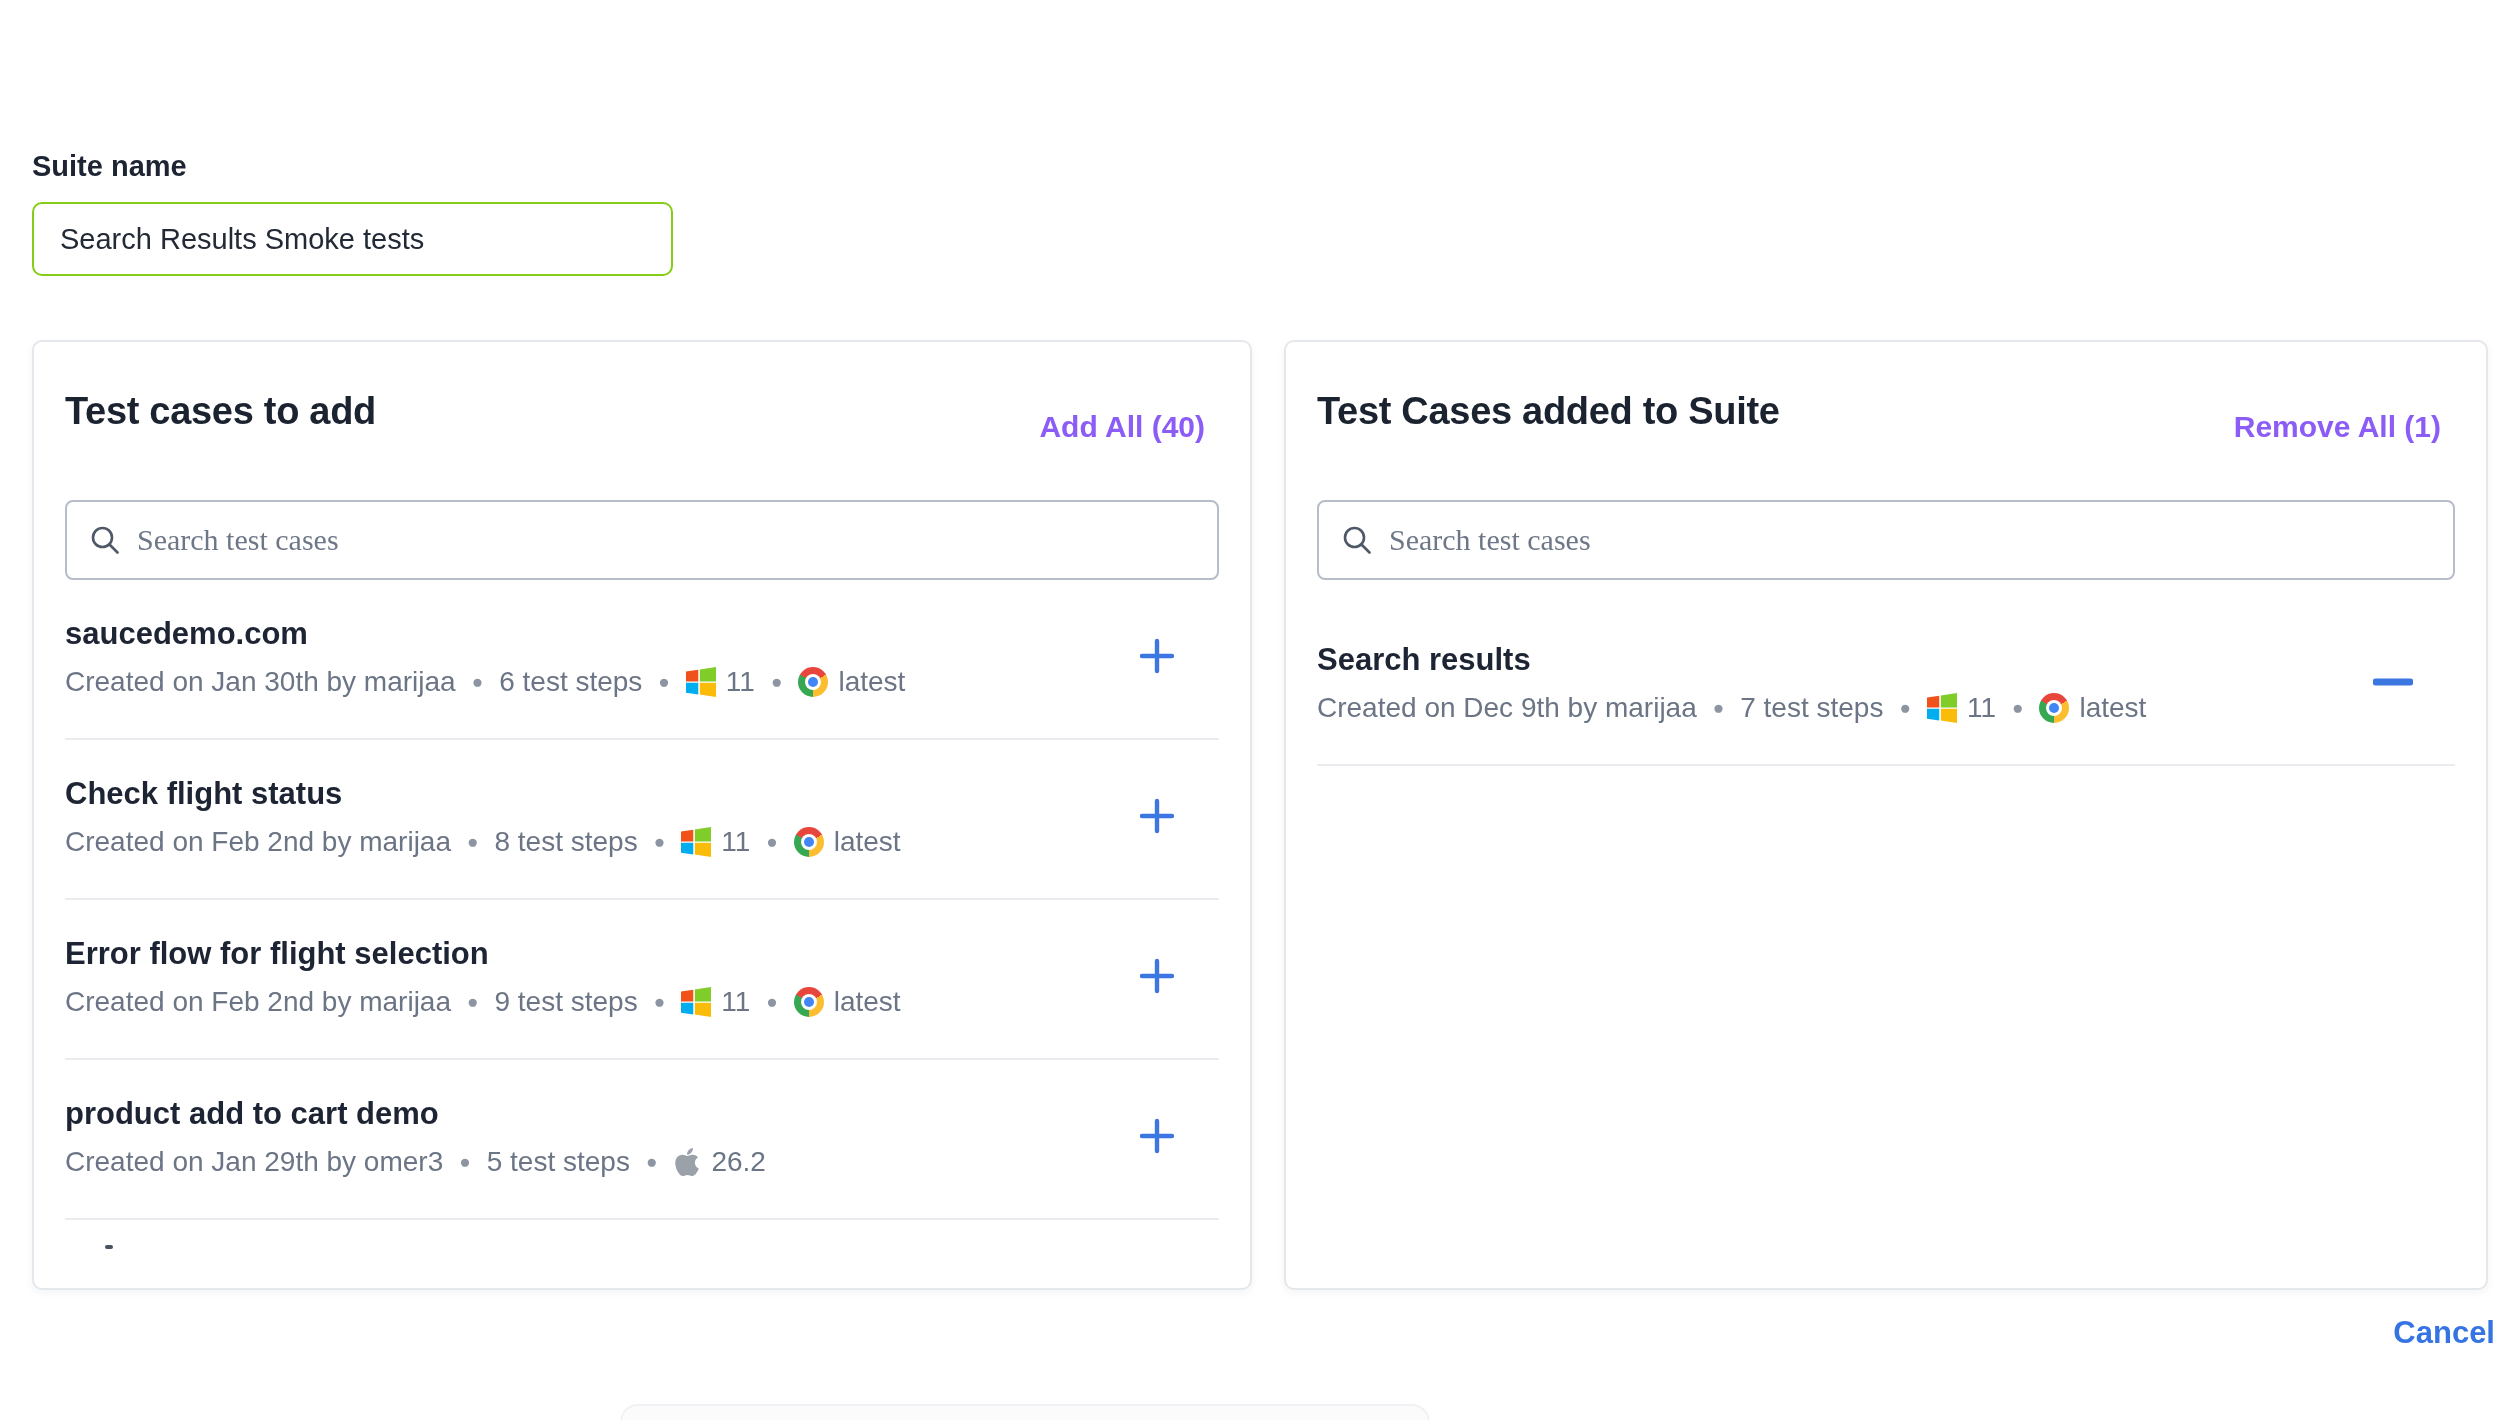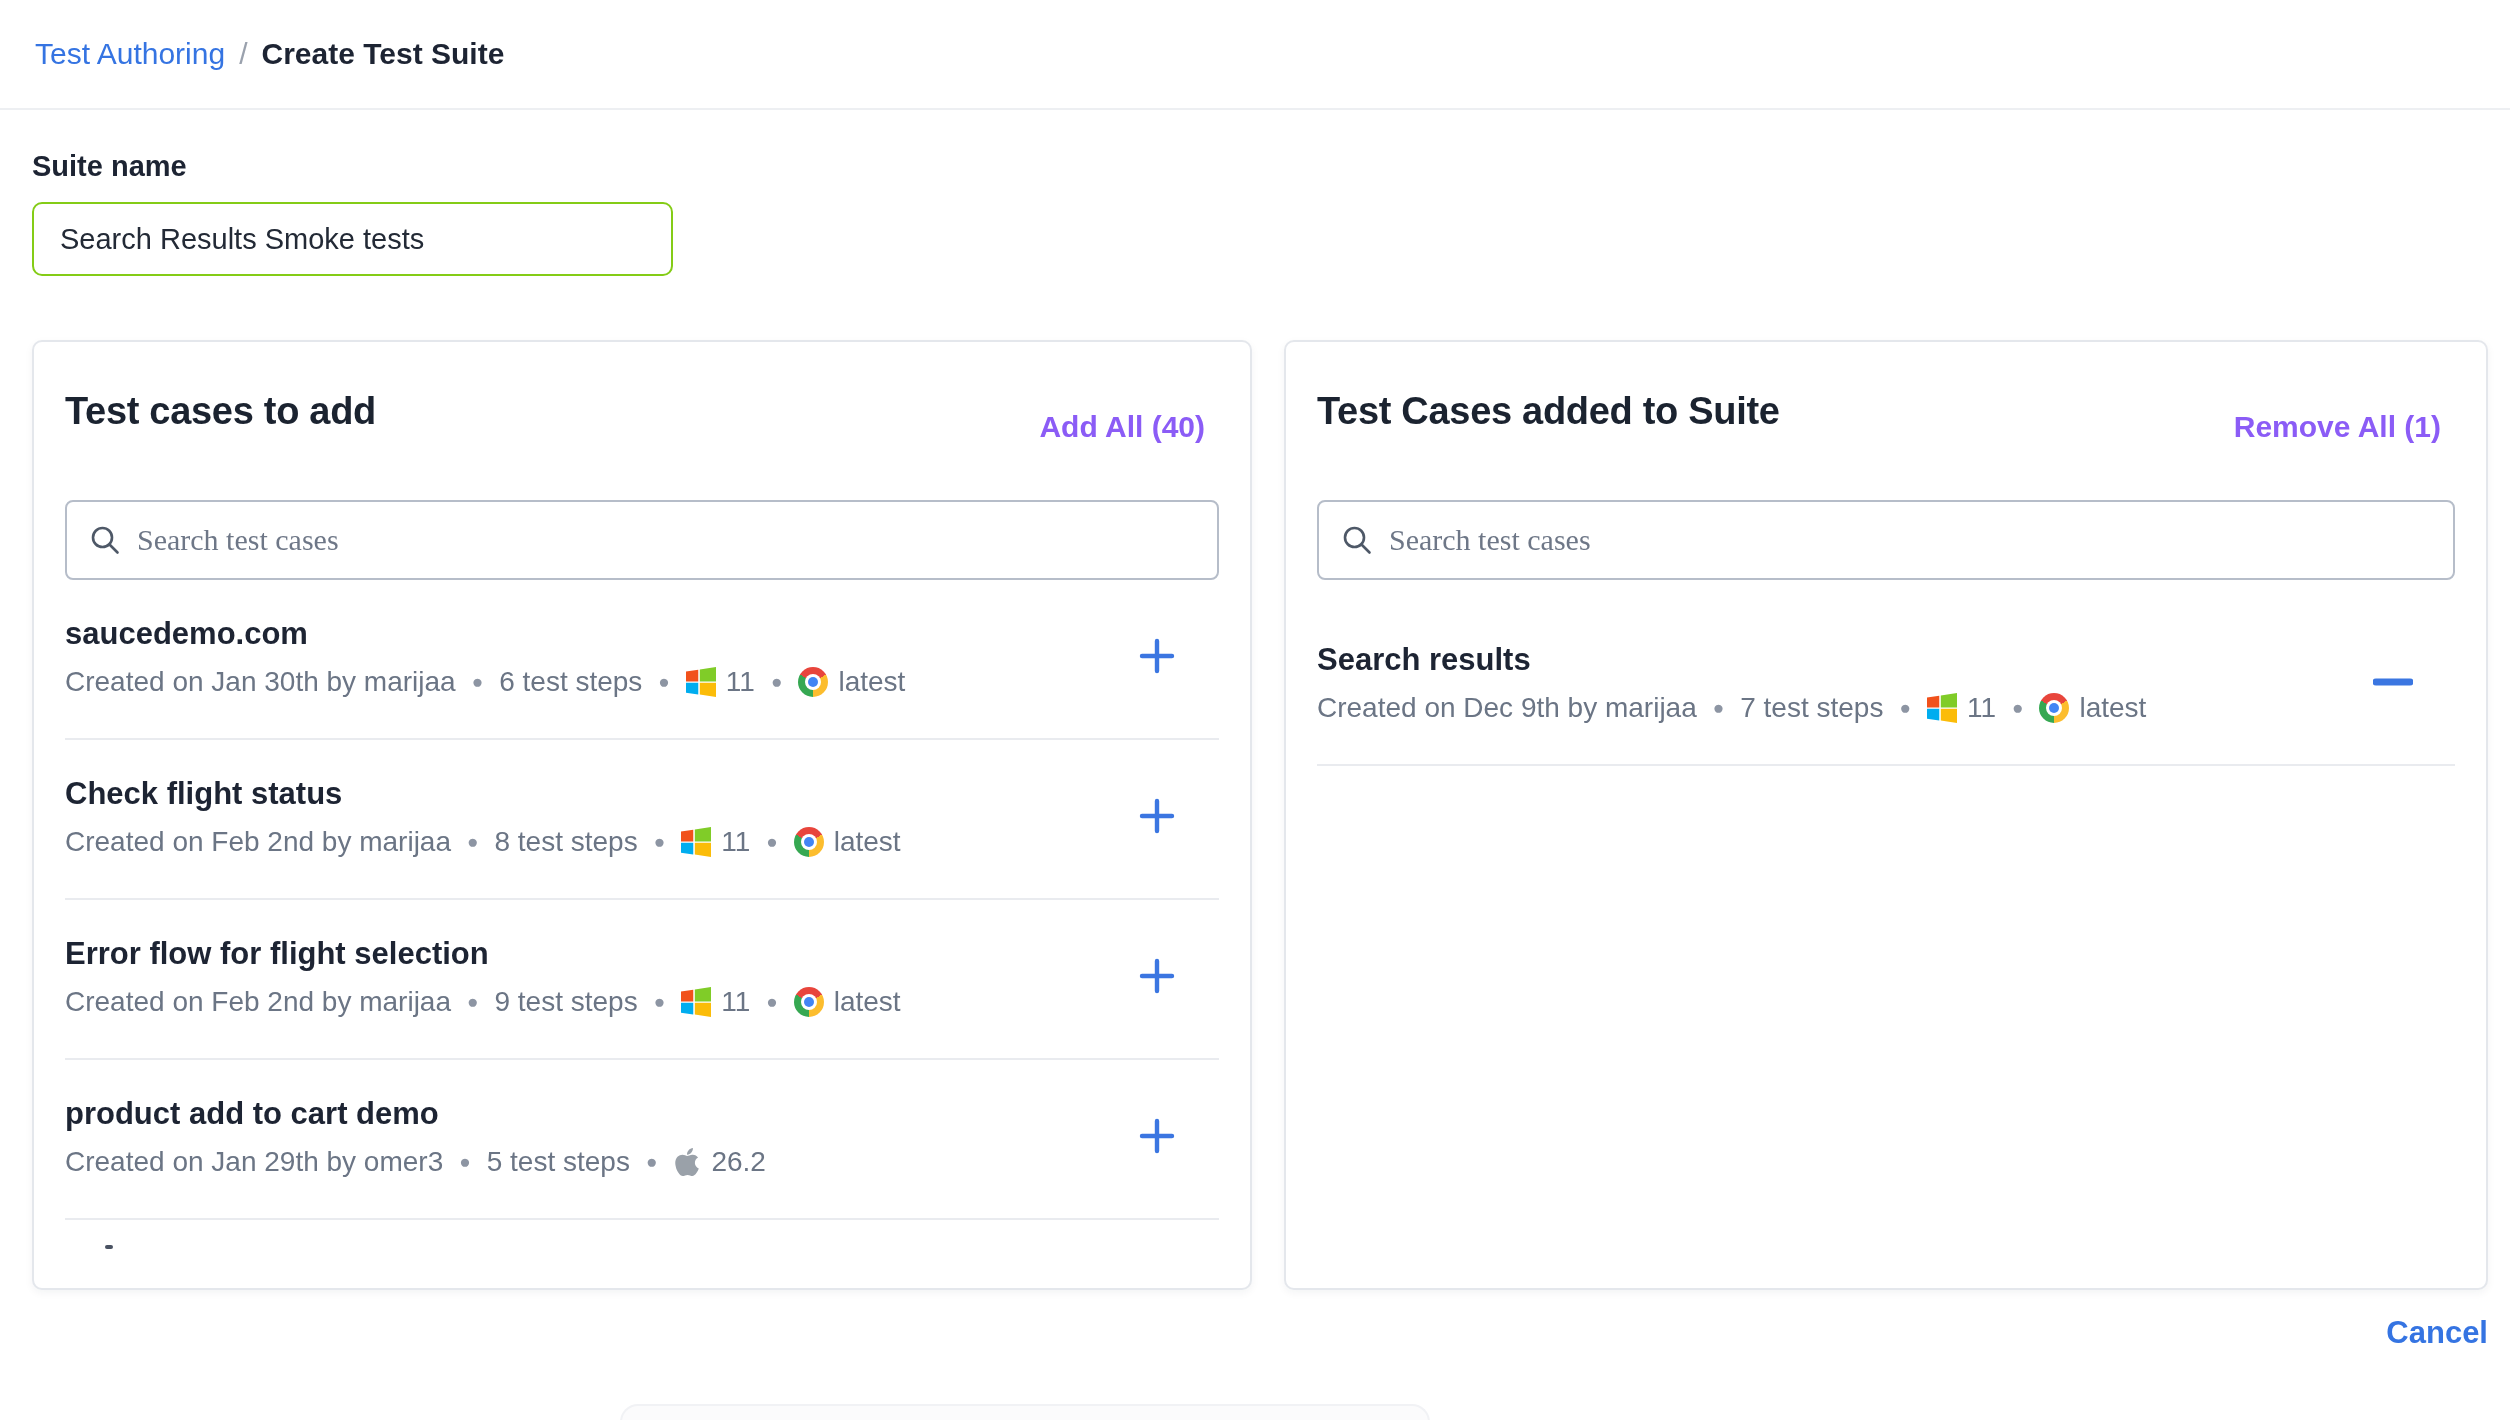--- a/index.html
+++ b/index.html
@@ -57,44 +57,39 @@
              cursor:pointer; display:flex; align-items:center; justify-content:center;
              width:44px; height:40px; }
 
   .win-icon, .chrome-icon, .apple-icon { display:inline-flex; }
   .chrome-disc { width:30px; height:30px; border-radius:50%; position:relative;
     background:conic-gradient(from -60deg, #e8453c 0 120deg, #fcbd2e 120deg 240deg, #36a852 240deg 360deg); }
   .chrome-disc::before { content:""; position:absolute; inset:7px; background:#fff; border-radius:50%; }
   .chrome-disc::after  { content:""; position:absolute; inset:10px; background:#4285f4; border-radius:50%; }
 
   
-  .footer { position:absolute; top:1315px; right:22px; display:flex; align-items:center; gap:34px; }
+  .footer { position:absolute; top:1315px; right:15px; display:flex; align-items:center; gap:34px; }
   .cancel-btn { background:none; border:none; font-size:31px; font-weight:bold;
                 color:#3574e2; cursor:pointer; font-family:inherit; }
   .save-btn { height:76px; padding:0 44px; background:#3b76e1; color:#fff; border:none;
               border-radius:10px; font-size:31px; font-weight:bold; cursor:pointer;
               font-family:inherit; }
 
   .truncated-hint { position:absolute; left:71px; top:903px; width:8px; height:4px;
                     background:#4a5262; border-radius:2px; }
 
   .bottom-sheet-edge { position:absolute; left:620px; bottom:-2px; width:810px; height:18px;
                        background:#fbfbfc; border:2px solid #f1f2f5; border-bottom:none;
                        border-radius:26px 26px 0 0; }
 </style>
 </head>
 <body>
 
 <div class="stage">
 
-  <div class="crumb-bar">
-    <span class="crumb-link">Test Authoring</span>
-    <span class="crumb-sep">/</span>
-    <span class="crumb-cur">Create Test Suite</span>
-  </div>
 
   <div class="suite-field">
     <div class="suite-label">Suite name</div>
     <input class="suite-input" type="text" value="Search Results Smoke tests" style="">
   </div>
 
   <section class="panel panel-left">
     <div class="panel-head">
       <h2 class="panel-title">Test cases to add</h2>
       <span class="panel-action">Add All (40)</span>

